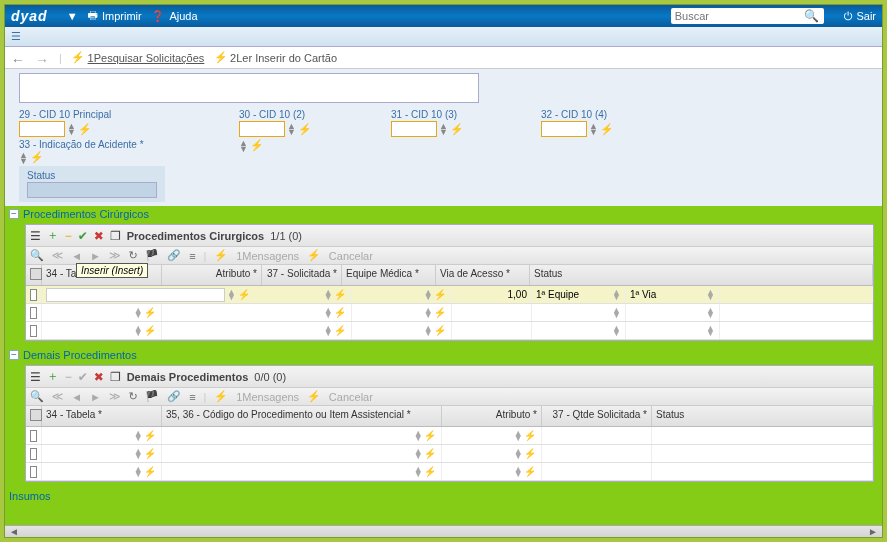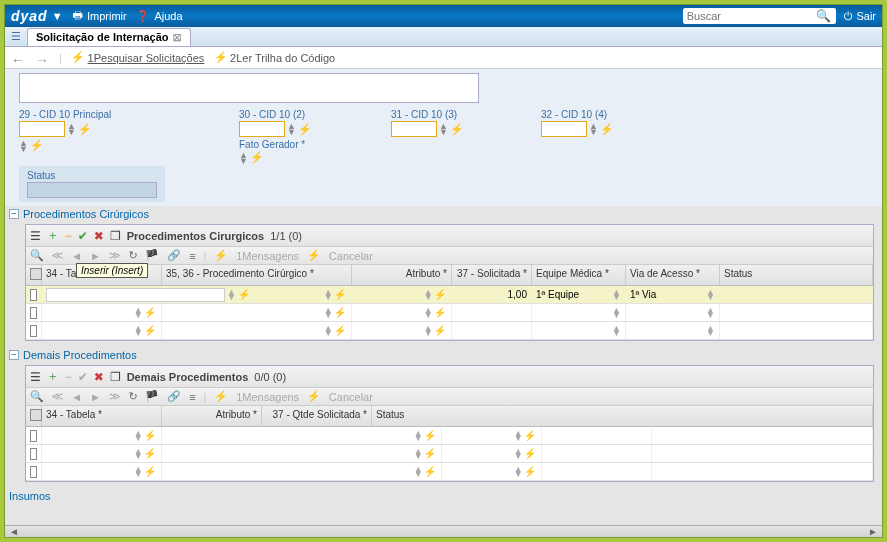--- a/index.html
+++ b/index.html
@@ -1,33 +1,33 @@
 <!DOCTYPE html>
 <html><head>
 <meta charset="utf-8">
 <style>
 * { box-sizing: border-box; margin: 0; padding: 0; }
 body { font-family: Arial, sans-serif; font-size: 11px; background: #a8c93f; padding: 4px; width: 887px; height: 542px; overflow: hidden; }
 .app-frame { background: #fff; border: 1px solid #7a9c2e; height: 534px; display: flex; flex-direction: column; }
 .topbar { background: linear-gradient(#0a5a9c, #0878c4 50%, #0a5a9c); height: 22px; display: flex; align-items: center; color: #fff; padding: 0 6px; }
-.logo { font-weight: bold; font-style: italic; font-size: 14px; letter-spacing: 1px; margin-right: 4px; }
+.logo { font-weight: bold; font-style: italic; font-size: 14px; letter-spacing: 1px; margin-right: 19px; }
 .topbar .tb-btn { display: flex; align-items: center; gap: 4px; margin-left: 10px; cursor: pointer; font-size: 11px; }
 .topbar .spacer { flex: 1; }
-.search-box { background: #fff; border-radius: 2px; padding: 1px 4px; display: flex; align-items: center; margin-right: 8px; }
+.search-box { background: #fff; border-radius: 2px; padding: 1px 4px; display: flex; align-items: center; margin-right: 20px; }
 .search-box input { border: none; outline: none; width: 130px; font-size: 11px; color: #888; }
 .search-box .mag { color: #555; font-size: 12px; }
 .sair { display: flex; align-items: center; gap: 4px; cursor: pointer; }
 .tabbar { background: linear-gradient(#e6f0f8, #d0e2f0); height: 20px; display: flex; align-items: center; padding: 0 6px; border-bottom: 1px solid #aac; }
 .tab { background: #fff; border: 1px solid #aac; border-bottom: none; padding: 2px 8px; font-size: 11px; display: flex; align-items: center; gap: 4px; border-radius: 3px 3px 0 0; }
 .tab .close { color: #888; cursor: pointer; }
 .toolbar2 { height: 22px; display: flex; align-items: center; padding: 0 6px; gap: 10px; border-bottom: 1px solid #ccc; }
 .nav-arrow { color: #888; font-size: 14px; cursor: pointer; }
 .tb2-link { color: #555; display: flex; align-items: center; gap: 2px; cursor: pointer; }
 .tb2-link .bolt { color: #e6a817; }
-.content { flex: 1; overflow: auto; background: #e5e5e5; padding: 0; }
+.content { flex: 1; overflow: auto; background: #84cc16; padding: 0; }
 .form-area { background: #e8eff7; padding: 4px 8px 4px 14px; }
 .textarea-box { background: #fff; border: 1px solid #aac; height: 30px; width: 460px; margin-bottom: 6px; resize: both; }
 .row { display: flex; gap: 0; margin-bottom: 2px; }
 .col { display: flex; flex-direction: column; }
 .label { color: #3a6ea5; font-size: 10px; margin-bottom: 1px; }
 .input-wrap { display: flex; align-items: center; gap: 2px; }
 .yinput { background: #fff; border: 1px solid #e6a817; height: 16px; padding: 0 2px; font-size: 11px; }
 .spinner { color: #888; font-size: 9px; line-height: 6px; display: flex; flex-direction: column; cursor: pointer; }
 .bolt-sm { color: #bbb; font-size: 11px; }
 .status-label-wrap { background: #d6e4f0; padding: 4px 8px; display: inline-block; }
@@ -80,37 +80,33 @@
       <span class="mag">🔍</span>
     </div>
     <div class="sair">
       <span>⏻</span>
       <span>Sair</span>
     </div>
   </div>
 
   <div class="tabbar">
     <span class="menu-icon" style="margin-right:6px;color:#3a6ea5">☰</span>
-    <div class="tab">
-      <b>Solicitação de Internação</b>
-      <span class="close">⊠</span>
-    </div>
   </div>
 
   <div class="toolbar2">
     <span class="nav-arrow">←</span>
     <span class="nav-arrow disabled">→</span>
     <span style="color:#ccc">|</span>
     <div class="tb2-link">
       <span class="bolt">⚡</span>
       <u>1Pesquisar Solicitações</u>
     </div>
     <div class="tb2-link">
       <span class="bolt">⚡</span>
-      <span>2Ler Trilha do Código</span>
+      <span>2Ler Inserir do Cartão</span>
     </div>
   </div>
 
   <div class="content">
     <div class="form-area">
       <div class="textarea-box"></div>
 
       <div class="row">
         <div class="col" style="width:220px">
           <span class="label">29 - CID 10 Principal</span>
@@ -153,30 +149,30 @@
                 <span>▲</span>
                 <span>▼</span>
               </div>
             <span class="bolt-sm">⚡</span>
           </div>
         </div>
       </div>
 
       <div class="row">
         <div class="col" style="width:220px">
+          <span class="label">33 - Indicação de Acidente *</span>
           <div class="input-wrap">
             <div class="spinner">
                 <span>▲</span>
                 <span>▼</span>
               </div>
             <span class="bolt-sm">⚡</span>
           </div>
         </div>
         <div class="col" style="width:220px">
-          <span class="label">Fato Gerador *</span>
           <div class="input-wrap">
             <div class="spinner">
                 <span>▲</span>
                 <span>▼</span>
               </div>
             <span class="bolt-sm">⚡</span>
           </div>
         </div>
       </div>
 
@@ -215,21 +211,20 @@
         <span style="color:#ccc">|</span>
         <span class="orange">⚡</span>
         <span class="disabled">1Mensagens</span>
         <span class="orange">⚡</span>
         <span class="disabled">Cancelar</span>
         <div class="tooltip">Inserir (Insert)</div>
       </div>
       <div class="grid-header">
         <div class="gh" style="width:16px"><span class="chk" style="background:#ddd"></span></div>
         <div class="gh" style="width:120px">34 - Tabela *</div>
-        <div class="gh" style="width:190px">35, 36 - Procedimento Cirúrgico *</div>
         <div class="gh" style="width:100px;text-align:right">Atributo *</div>
         <div class="gh" style="width:80px;text-align:right">37 - Solicitada *</div>
         <div class="gh" style="width:94px">Equipe Médica *</div>
         <div class="gh" style="width:94px">Via de Acesso *</div>
         <div class="gh" style="flex:1">Status</div>
       </div>
       <div class="grid-row highlight">
         <div class="gc" style="width:16px">
             <span class="chk"></span>
           </div>
@@ -380,20 +375,21 @@
         <span class="gicon">≡</span>
         <span style="color:#ccc">|</span>
         <span class="orange">⚡</span>
         <span class="disabled">1Mensagens</span>
         <span class="orange">⚡</span>
         <span class="disabled">Cancelar</span>
       </div>
       <div class="grid-header">
         <div class="gh" style="width:16px"><span class="chk" style="background:#ddd"></span></div>
         <div class="gh" style="width:120px">34 - Tabela *</div>
+        <div class="gh" style="width:280px">35, 36 - Código do Procedimento ou Item Assistencial *</div>
         <div class="gh" style="width:100px;text-align:right">Atributo *</div>
         <div class="gh" style="width:110px;text-align:right">37 - Qtde Solicitada *</div>
         <div class="gh" style="flex:1">Status</div>
       </div>
       <div class="grid-row">
         <div class="gc" style="width:16px">
             <span class="chk"></span>
           </div>
         <div class="gc" style="width:120px;justify-content:flex-end">
             <div class="cell-spin">

